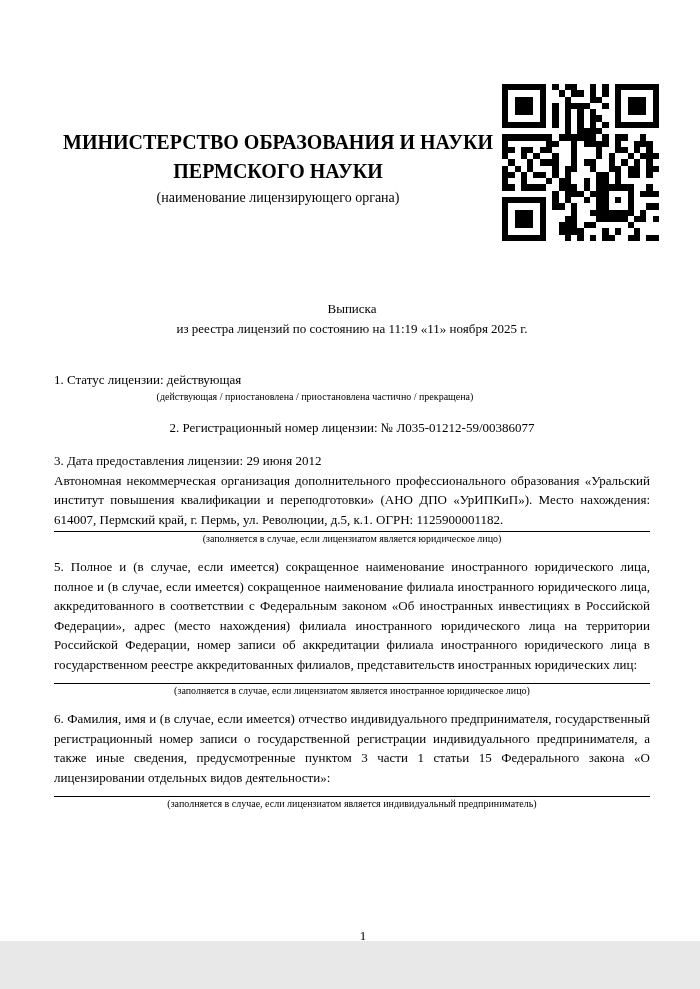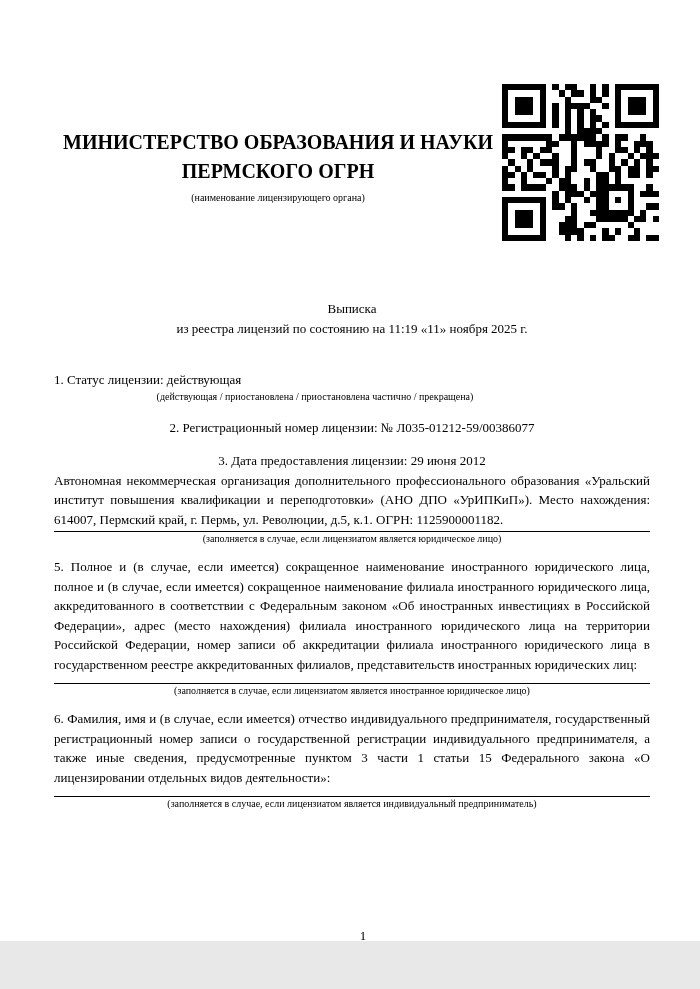--- a/index.html
+++ b/index.html
@@ -21,21 +21,21 @@
     width: 440px;
     text-align: center;
   }
   .ministry-line {
     font-weight: bold;
     font-size: 20px;
     line-height: 29px;
     white-space: nowrap;
   }
   .ministry-caption {
-    font-size: 10px;
+    font-size: 14px;
     line-height: 13px;
     margin-top: 5px;
   }
   .qr {
     position: absolute;
     top: 84px;
     left: 502px;
     width: 157px;
     height: 157px;
   }
@@ -56,21 +56,21 @@
   .cap {
     font-size: 10px;
     line-height: 13px;
     text-align: center;
     margin: 0;
     font-family: Liberation Serif, serif;
   }
   .cap-shift { padding-right: 74px; }
   .item1 { margin-top: 32px; }
   .item2 { margin-top: 15px; text-align: center; }
-  .item3 { margin-top: 14px; text-align: center; }
+  .item3 { margin-top: 14px; }
   .p4a { margin-top: 12px; }
   .p4b { border-bottom: 1.5px solid #000; padding-bottom: 2px; }
   .p5  { margin-top: 12px; }
   .p6  { margin-top: 12px; }
   .fill-rule {
     border: 0;
     border-top: 1.5px solid #000;
     margin: 9px 0 0 0;
     height: 0;
   }
@@ -85,21 +85,21 @@
     line-height: 19.5px;
   }
 </style>
 </head>
 <body>
 
 <div class="page">
 
   <div class="ministry">
     <div class="ministry-line">МИНИСТЕРСТВО ОБРАЗОВАНИЯ И НАУКИ</div>
-    <div class="ministry-line">ПЕРМСКОГО ОГРН</div>
+    <div class="ministry-line">ПЕРМСКОГО НАУКИ</div>
     <div class="ministry-caption">(наименование лицензирующего органа)</div>
   </div>
 
   <div class="qr" id="qr-box">
       <svg width="157" height="157" viewBox="0 0 25 25" shape-rendering="crispEdges">
         <g fill="#000000">
           <rect x="0" y="0" width="1" height="1"></rect>
           <rect x="1" y="0" width="1" height="1"></rect>
           <rect x="2" y="0" width="1" height="1"></rect>
           <rect x="3" y="0" width="1" height="1"></rect>

